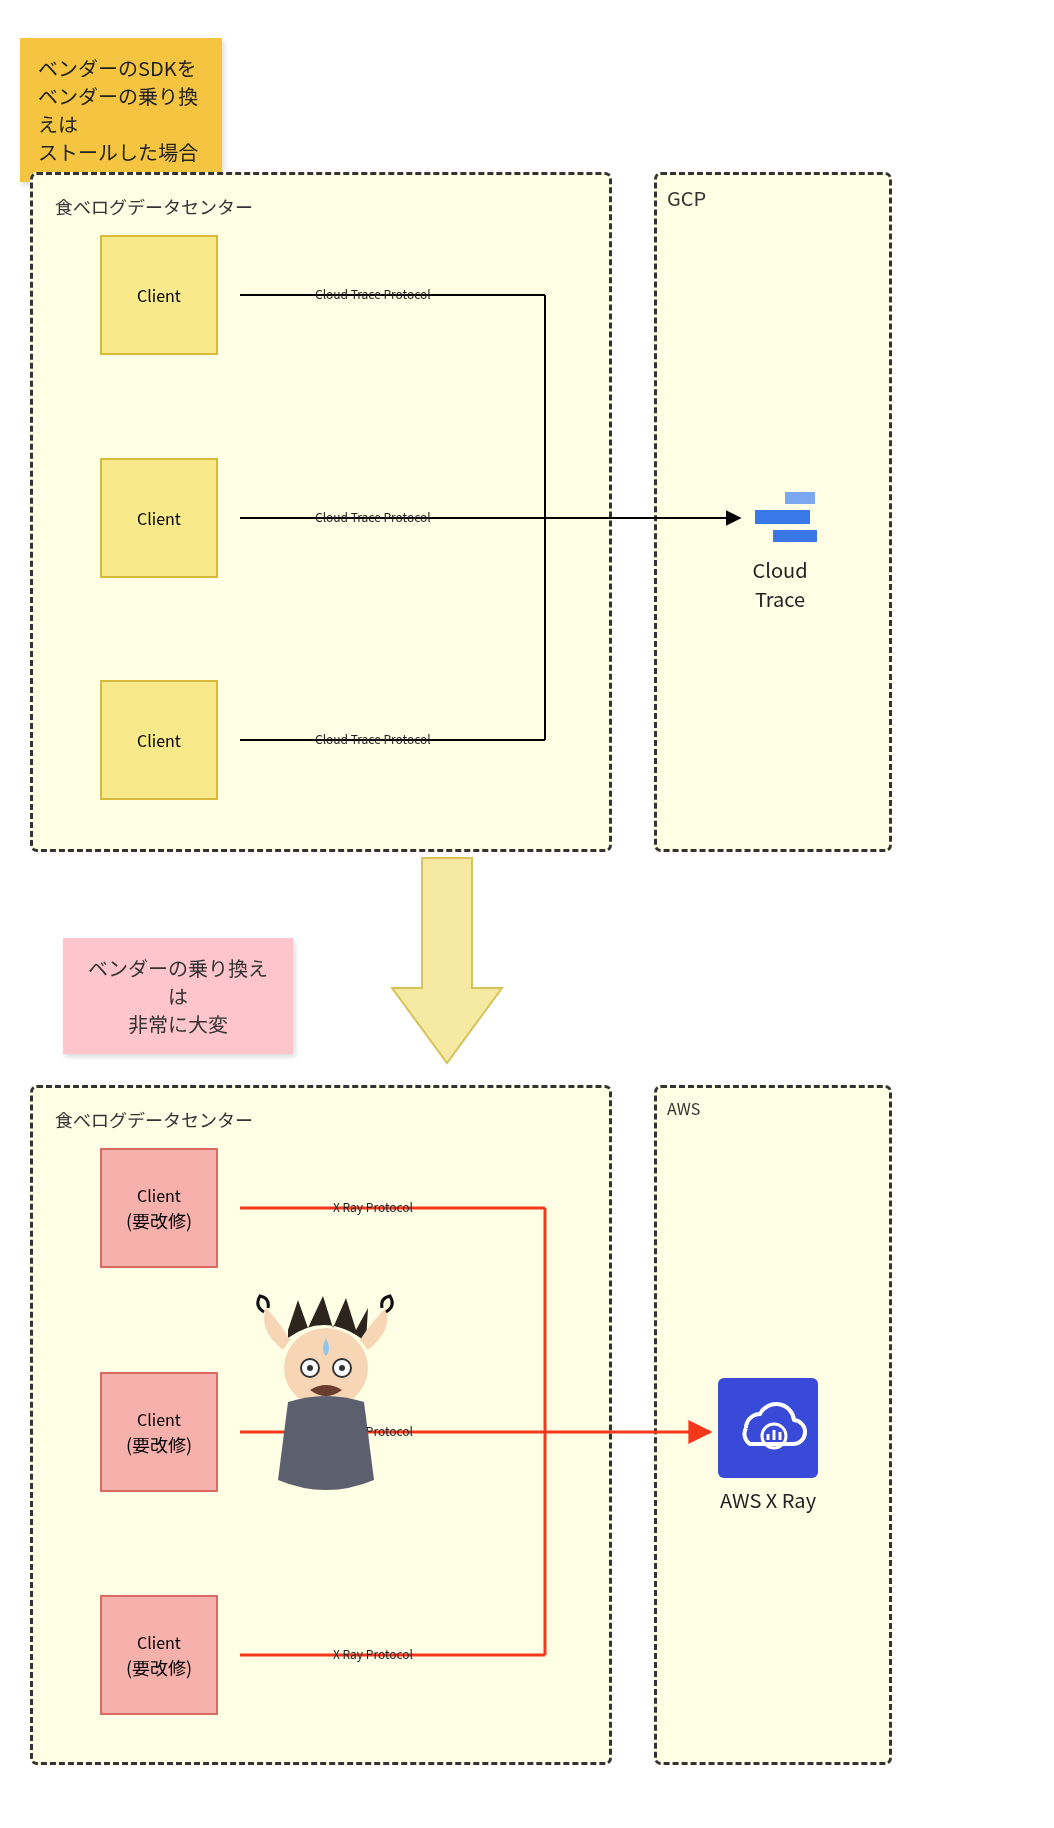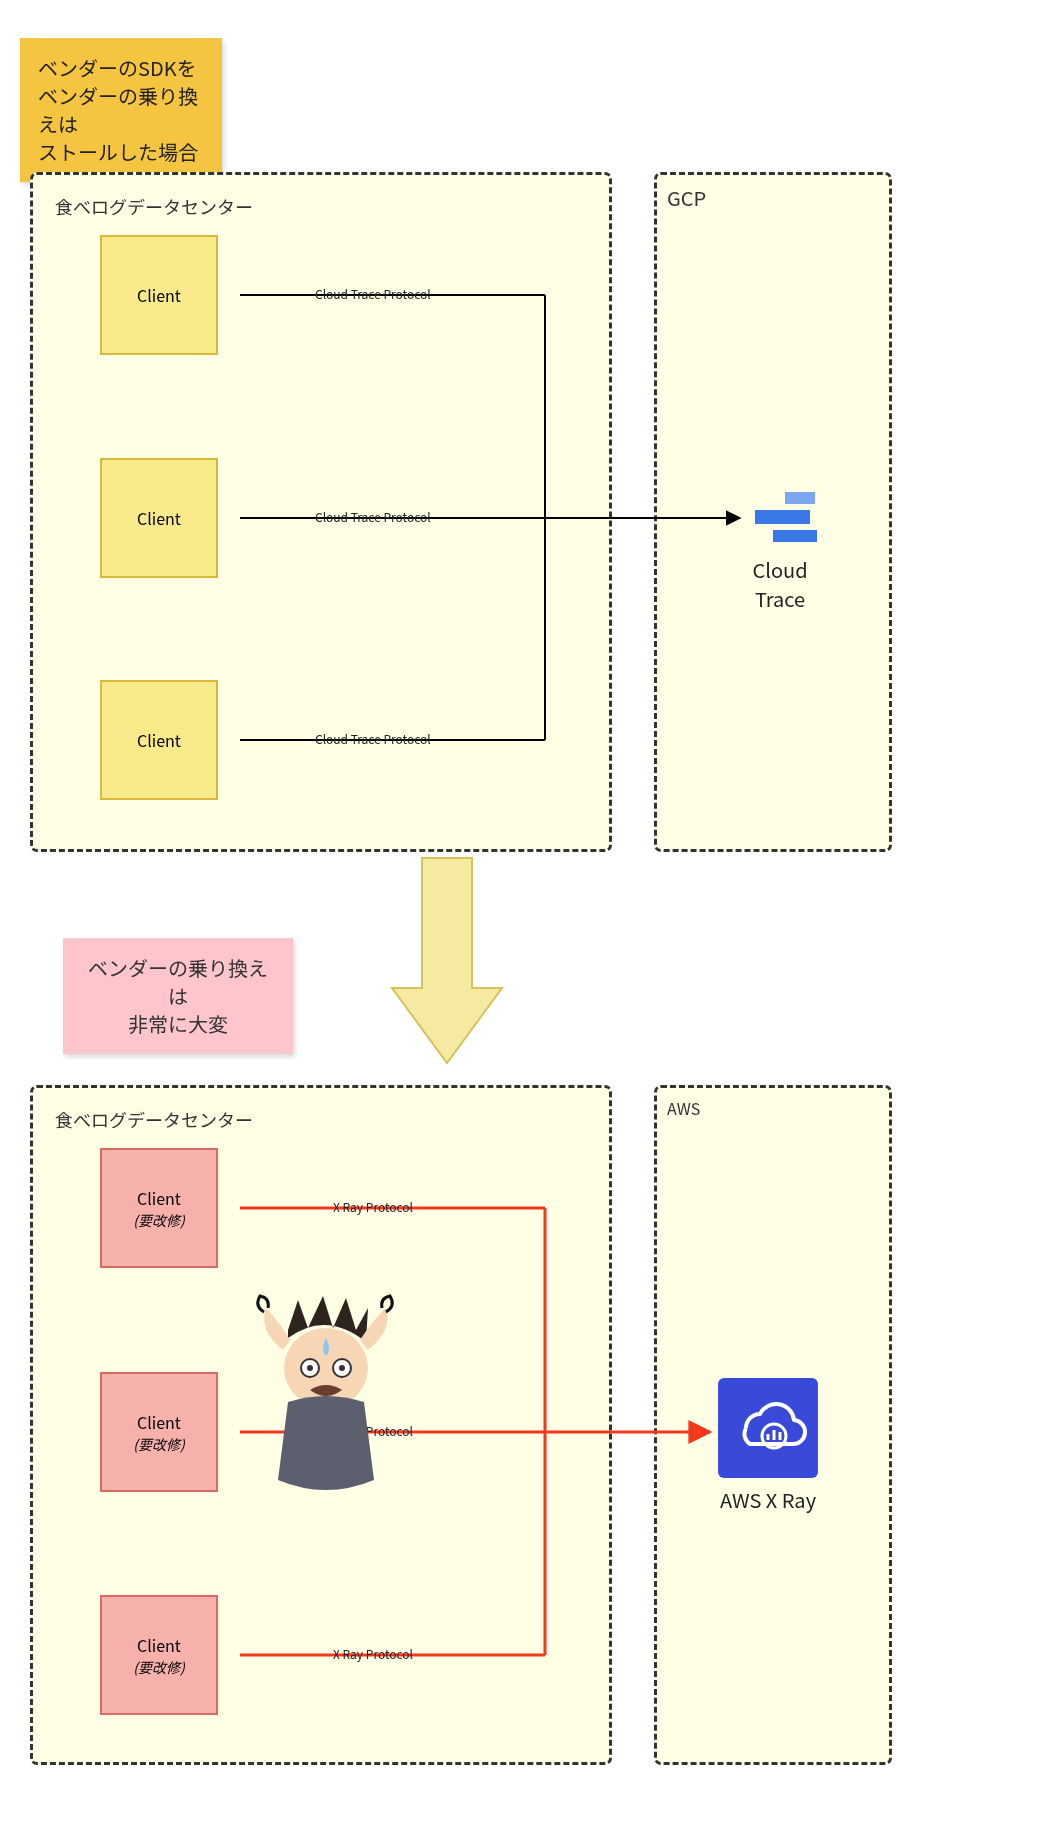--- a/index.html
+++ b/index.html
@@ -31,21 +31,21 @@
     color: #333;
   }
   .client {
     width: 118px; height: 120px;
     display: flex; flex-direction: column;
     align-items: center; justify-content: center;
     font-size: 16px; text-align: center;
   }
   .client.yellow { background: #f8e98b; border: 2px solid #d8b93c; }
   .client.red    { background: #f7b1ac; border: 2px solid #d86b63; }
-  .client .sub { font-size: 14px; font-style: italic; }
+  .client .sub { font-size: 18px; }
   .edge-label {
     font-size: 12px; color: #222; background: transparent;
     text-align: center; white-space: nowrap; margin-left: 25px;
   }
   .svc-label { font-size: 20px; color: #222; text-align: center; }
   svg { position: absolute; overflow: visible; }
 </style>
 </head>
 <body>
 

